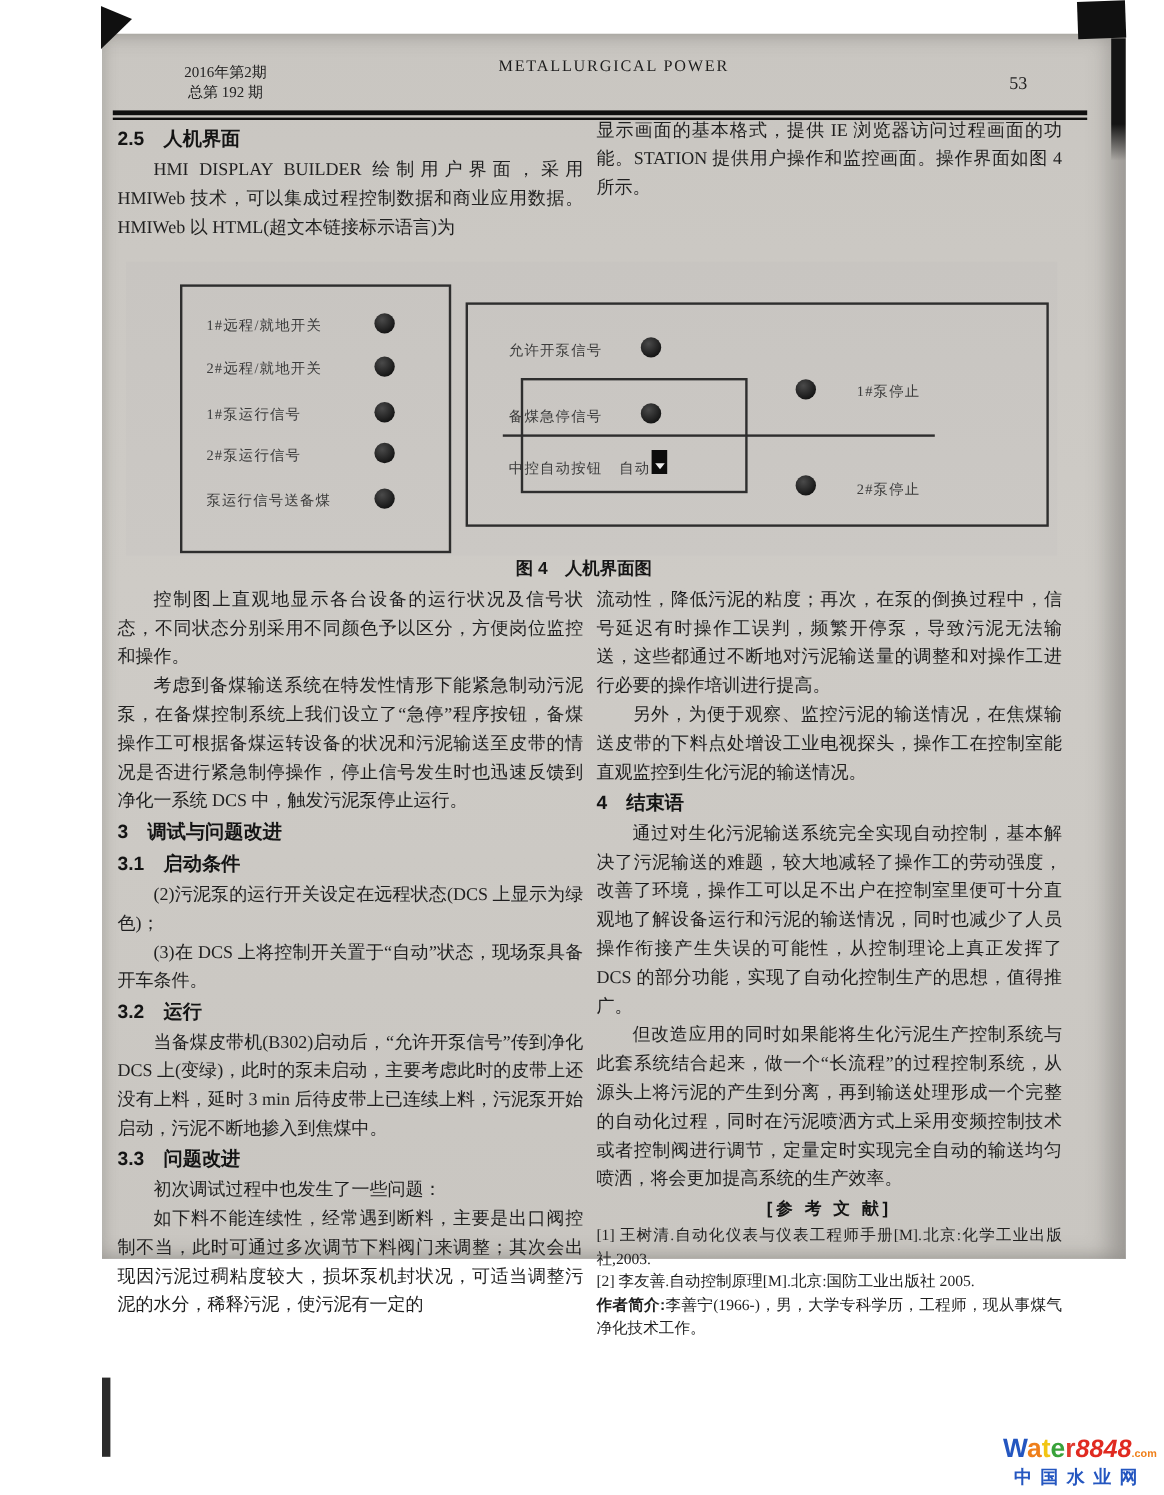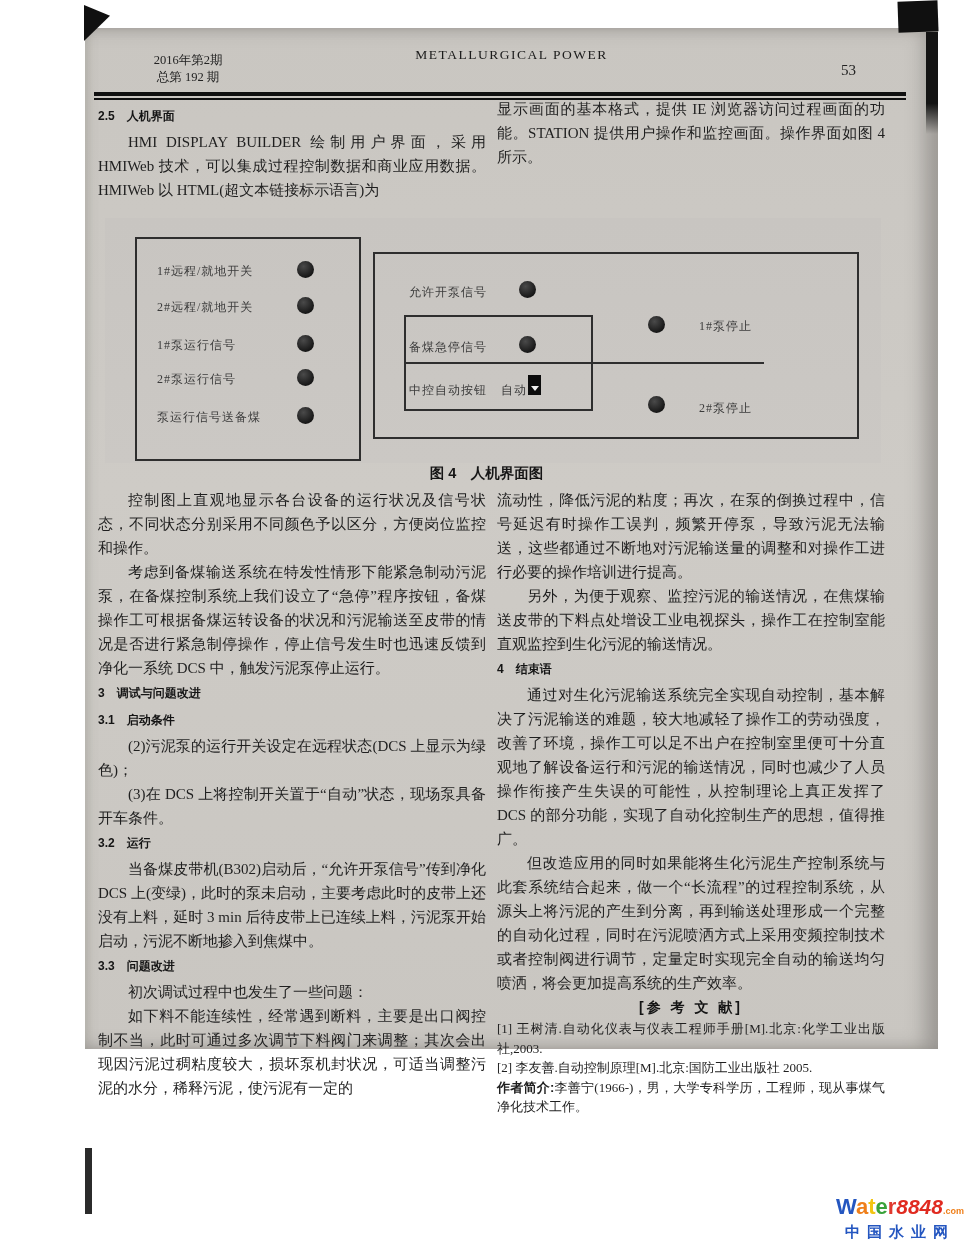--- a/index.html
+++ b/index.html
@@ -21,27 +21,27 @@
   .hdr-title .cn{font-size:21px;font-weight:bold;letter-spacing:16px;color:#1b1b1b;}
   .hdr-title .en{font-size:13.5px;letter-spacing:1.5px;margin-top:2px;color:#1b1b1b;}
   .hdr-page{position:absolute;right:82px;top:34px;font-size:15px;color:#222;}
   .rule1{position:absolute;left:9px;right:32px;top:64px;height:4px;background:#101010;}
   .rule2{position:absolute;left:9px;right:32px;top:70px;height:2px;background:#101010;}
   
   .col{position:absolute;width:388px;text-align:justify;font-size:15px;line-height:24px;}
   .col p{margin:0;}
   .ind{text-indent:2em;}
   .h{font-family:"Liberation Sans","DejaVu Sans",sans-serif;font-weight:bold;
-     font-size:12px;line-height:27px;margin:0;color:#141414;text-indent:0;}
+     font-size:16px;line-height:27px;margin:0;color:#141414;text-indent:0;}
   .tl{left:13px;top:75px;}  .tr{left:412px;top:69px;}
   .bl{left:13px;top:460px;} .br{left:412px;top:460px;}
   
   .fig{position:absolute;left:20px;top:190px;width:776px;height:245px;
        background:linear-gradient(180deg,#c8c5c1,#cbc8c4);}
-  .fbox{position:absolute;border:2px solid #2e2e2e;}
+  .fbox{position:absolute;border:2px solid #2e2e2e;margin-left:15px;}
   .fig-left{left:30px;top:19px;width:222px;height:220px;}
   .fig-right{left:268px;top:34px;width:482px;height:183px;}
   .fig-inner{left:29px;top:61px;width:185px;height:92px;border-width:2px;}
   .frow{position:absolute;left:0;right:0;height:18px;}
   .flabel{position:absolute;font-size:12px;color:#3b3b3b;letter-spacing:1px;white-space:nowrap;}
   .lamp{position:absolute;width:17px;height:17px;border-radius:50%;
         background:radial-gradient(circle at 38% 32%,#4a4a4a,#141414 75%);}
   .hline{position:absolute;height:2px;background:#2e2e2e;}
   .dd{position:absolute;width:13px;height:20px;background:#0c0c0c;}
   .dd:after{content:"";position:absolute;left:3px;bottom:4px;border-left:4px solid transparent;

